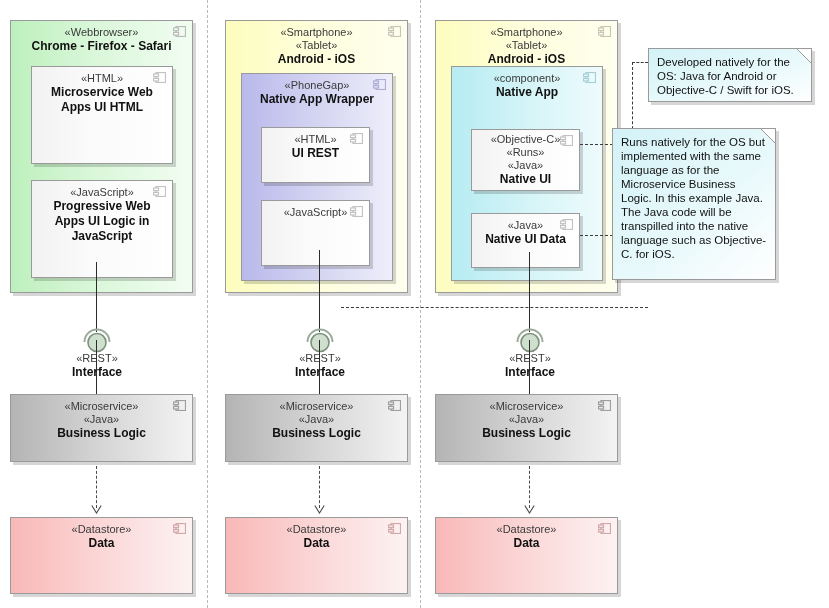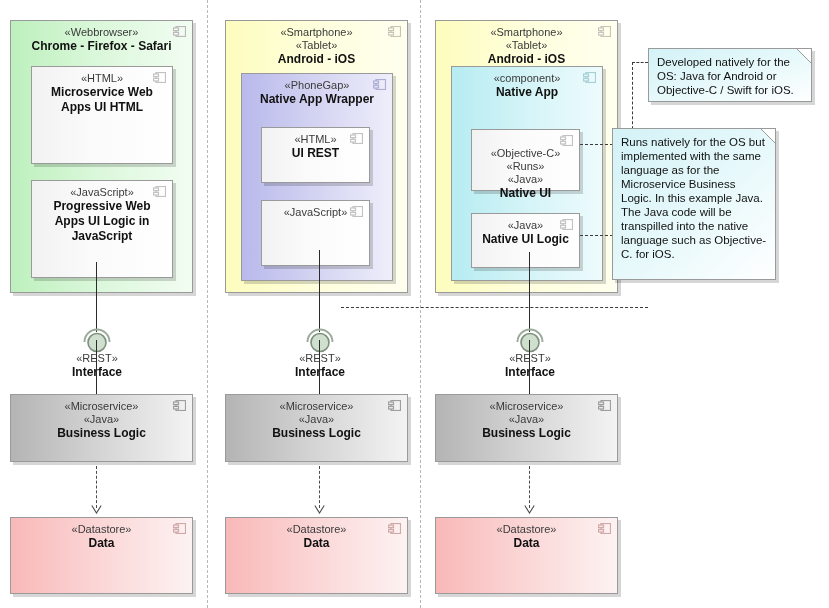--- a/index.html
+++ b/index.html
@@ -226,37 +226,37 @@
       <span class="nname">Native App</span>
     </div>
   </div>
 
   <div class="node fill-white" style="left:471px;top:129px;width:109px;height:62px;">
     <svg class="cicon" viewBox="0 0 13 11">
       <rect x="3" y="0.5" width="9.5" height="10" fill="none" stroke="#c2c2c2" stroke-width="1.2"></rect>
       <rect x="0.5" y="2" width="5" height="2.6" fill="#ffffff" stroke="#c2c2c2" stroke-width="1.2"></rect>
       <rect x="0.5" y="6.4" width="5" height="2.6" fill="#ffffff" stroke="#c2c2c2" stroke-width="1.2"></rect>
     </svg>
-    <div class="txtwrap" style="padding-top:17px;">
+    <div class="txtwrap" style="padding-top:3px;">
       <span class="stereo">«Objective-C»</span>
       <span class="stereo">«Runs»</span>
       <span class="stereo">«Java»</span>
       <span class="nname">Native UI</span>
     </div>
   </div>
 
   <div class="node fill-white" style="left:471px;top:213px;width:109px;height:55px;">
     <svg class="cicon" viewBox="0 0 13 11">
       <rect x="3" y="0.5" width="9.5" height="10" fill="none" stroke="#c2c2c2" stroke-width="1.2"></rect>
       <rect x="0.5" y="2" width="5" height="2.6" fill="#ffffff" stroke="#c2c2c2" stroke-width="1.2"></rect>
       <rect x="0.5" y="6.4" width="5" height="2.6" fill="#ffffff" stroke="#c2c2c2" stroke-width="1.2"></rect>
     </svg>
     <div class="txtwrap">
       <span class="stereo">«Java»</span>
-      <span class="nname">Native UI Logic</span>
+      <span class="nname">Native UI Data</span>
     </div>
   </div>
 
   <div class="vline" style="left:96px;top:262px;height:70px;"></div>
   <div class="vline" style="left:319px;top:250px;height:82px;"></div>
   <div class="vline" style="left:529px;top:252px;height:80px;"></div>
 
   <div class="lolli" style="left:80px;top:324px;">
     <svg width="34" height="30" viewBox="0 0 34 30">
       <path d="M4.5 18 A12.5 12.5 0 0 1 29.5 18" fill="none" stroke="#9aab9a" stroke-width="2"></path>

